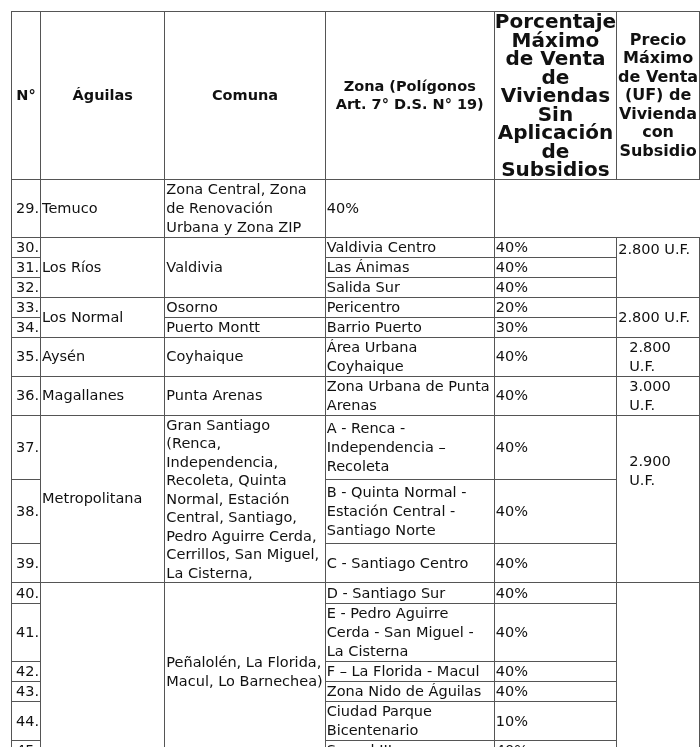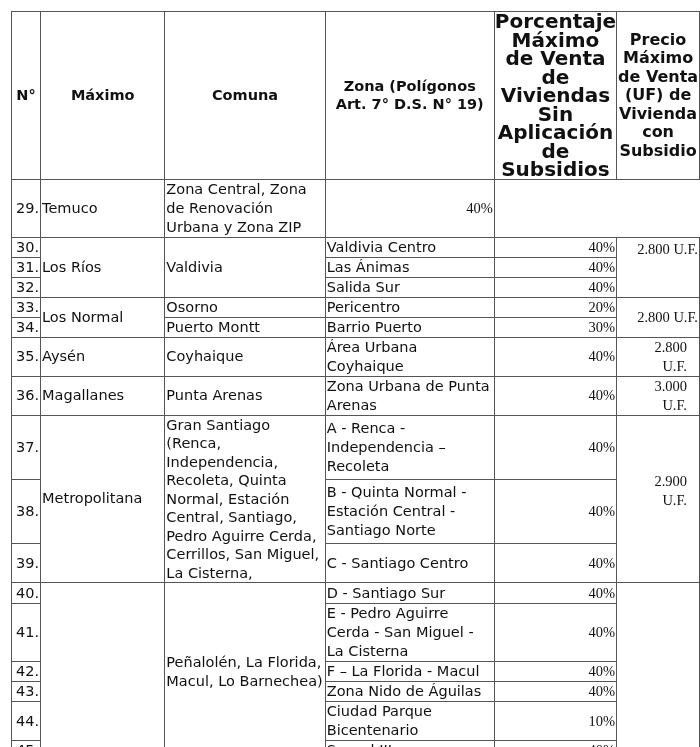--- a/index.html
+++ b/index.html
@@ -3,41 +3,41 @@
 <meta charset="utf-8">
 <style>
   html, body { margin: 0; padding: 0; background: #ffffff; }
   body { width: 700px; height: 747px; position: relative; overflow: hidden;
          font-family: "DejaVu Sans", sans-serif; color: #111; }
   table.grid { position: absolute; left: 11px; top: 11px; border-collapse: collapse;
                table-layout: fixed; font-size: 14.5px; line-height: 19px; }
   table.grid td, table.grid th { border: 1.5px solid #555; padding: 0 1px; vertical-align: middle;
                                  overflow: hidden; }
   th { font-weight: bold; text-align: center; font-size: 14.5px; line-height: 18.5px; }
-  td.c { text-align: right; font-family: Liberation Serif, serif; }
+  td.c { text-align: left; }
   td.l { text-align: left; }
   td.num { text-align: right; padding-left: 1px; }
   td.blank { border: none !important; border-top: 1.5px solid #555 !important; }
 </style>
 </head>
 <body>
 
 <table class="grid">
   <colgroup>
     <col style="width:30px">
       <col style="width:131px">
       <col style="width:175px">
     <col style="width:174px">
       <col style="width:92px">
       <col style="width:84px">
   </colgroup>
   <tbody>
       <tr style="height:167px">
     <th>N°</th>
-    <th>Máximo</th>
+    <th>Águilas</th>
     <th>Comuna</th>
     <th style="padding:0 6px">
       <span>Zona (Polígonos Art. 7° D.S. N° 19)</span>
     </th>
     <th style="font-size:20px;line-height:18.5px;padding:0">Porcentaje Máximo de Venta de Viviendas Sin Aplicación de Subsidios</th>
     <th style="font-size:16px;line-height:18.5px;padding:0">Precio Máximo de Venta (UF) de Vivienda con Subsidio</th>
   </tr>
 
   <tr style="height:58px">
     <td class="num">29.</td>
@@ -101,21 +101,21 @@
     <td class="c">40%</td>
     <td class="c" style="padding:0 12px">3.000 U.F.</td>
   </tr>
 
   <tr style="height:56px">
     <td class="num">37.</td>
     <td class="l" rowspan="3">Metropolitana</td>
     <td class="l" rowspan="3" style="vertical-align:top;line-height:18.5px">Gran Santiago (Renca, Independencia, Recoleta, Quinta Normal, Estación Central, Santiago, Pedro Aguirre Cerda, Cerrillos, San Miguel, La Cisterna,</td>
     <td class="l" style="padding-right:12px">A - Renca - Independencia – Recoleta</td>
     <td class="c">40%</td>
-    <td class="c" rowspan="3" style="vertical-align:top;padding:56px 12px 0">2.900 U.F.</td>
+    <td class="c" rowspan="3" style="vertical-align:top;padding:36px 12px 0">2.900 U.F.</td>
   </tr>
 
   <tr style="height:57px">
     <td class="num">38.</td>
     <td class="l">B - Quinta Normal - Estación Central - Santiago Norte</td>
     <td class="c">40%</td>
   </tr>
 
   <tr style="height:35px">
     <td class="num">39.</td>

